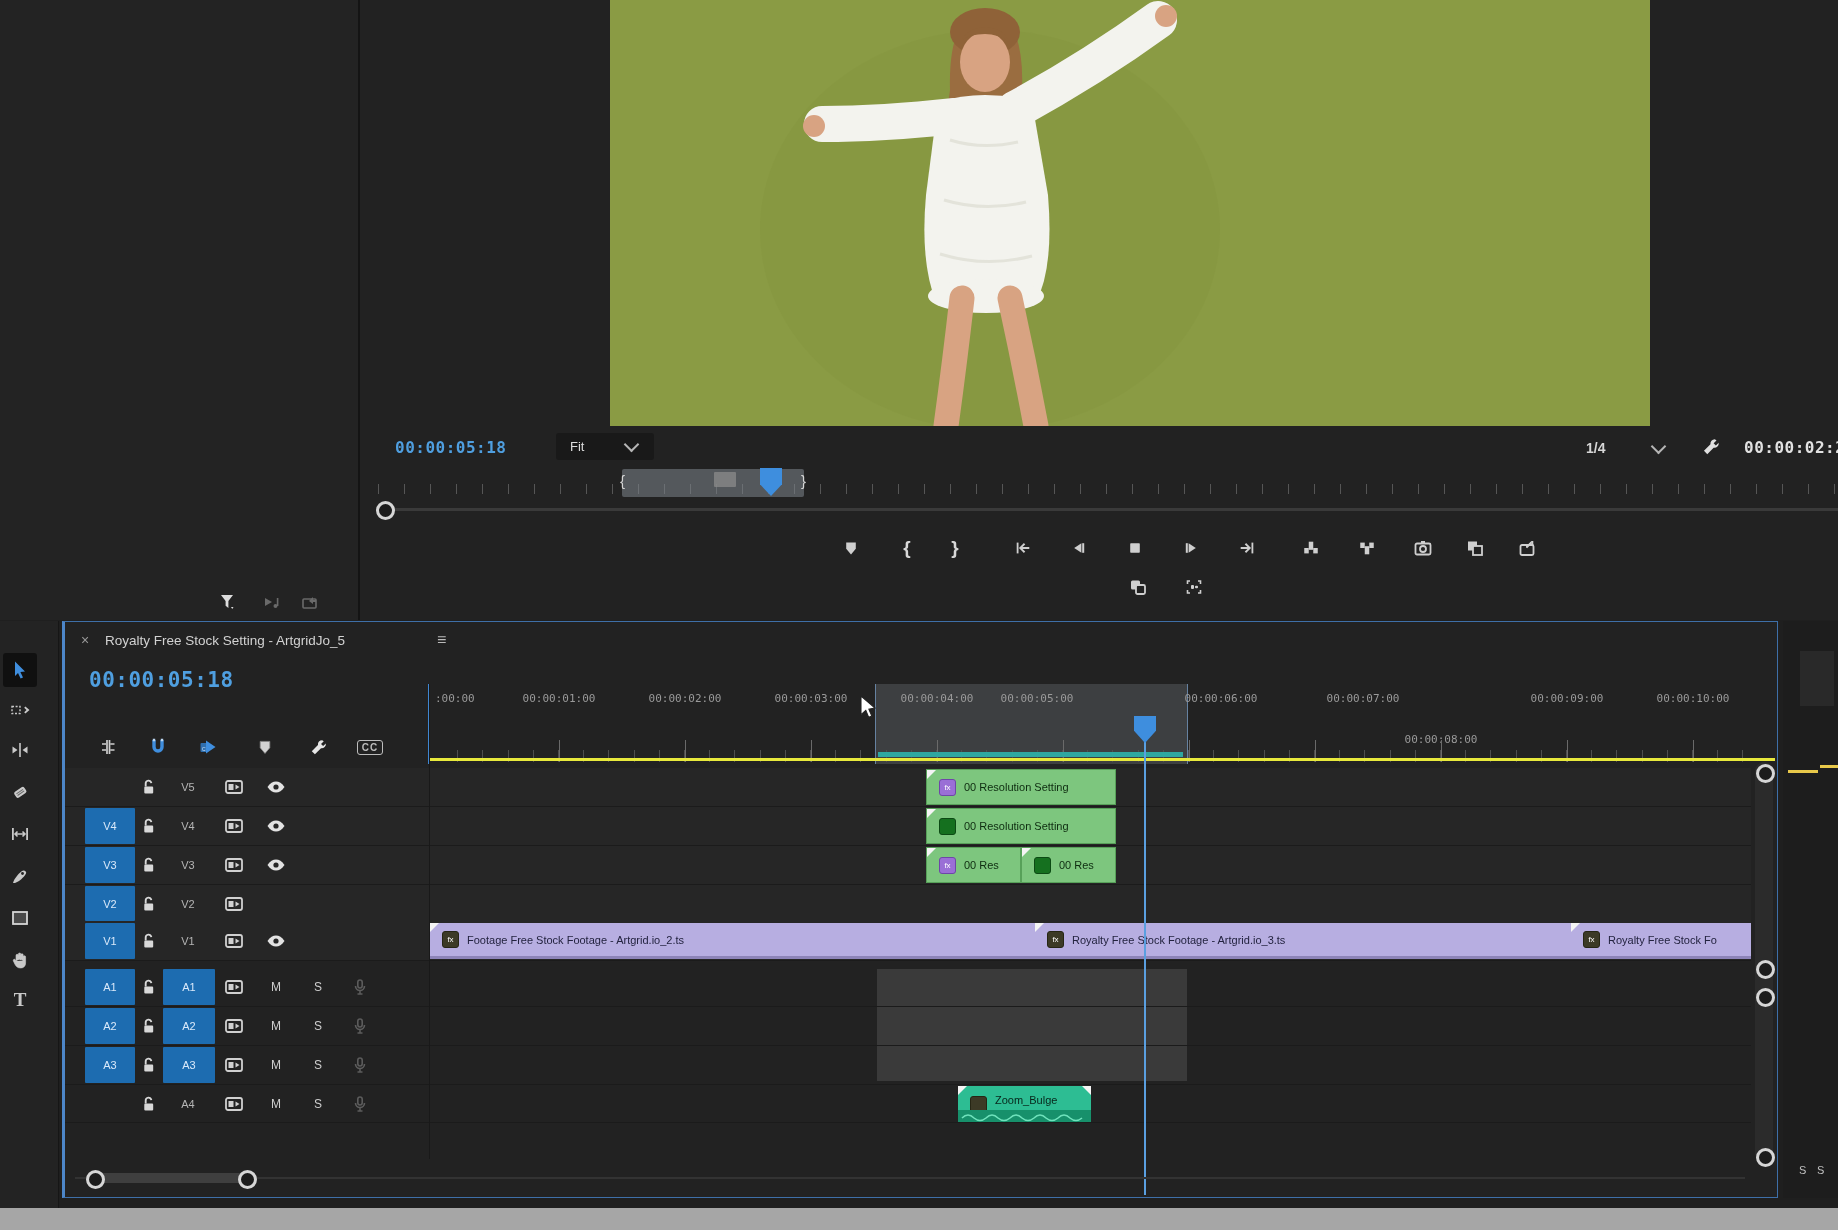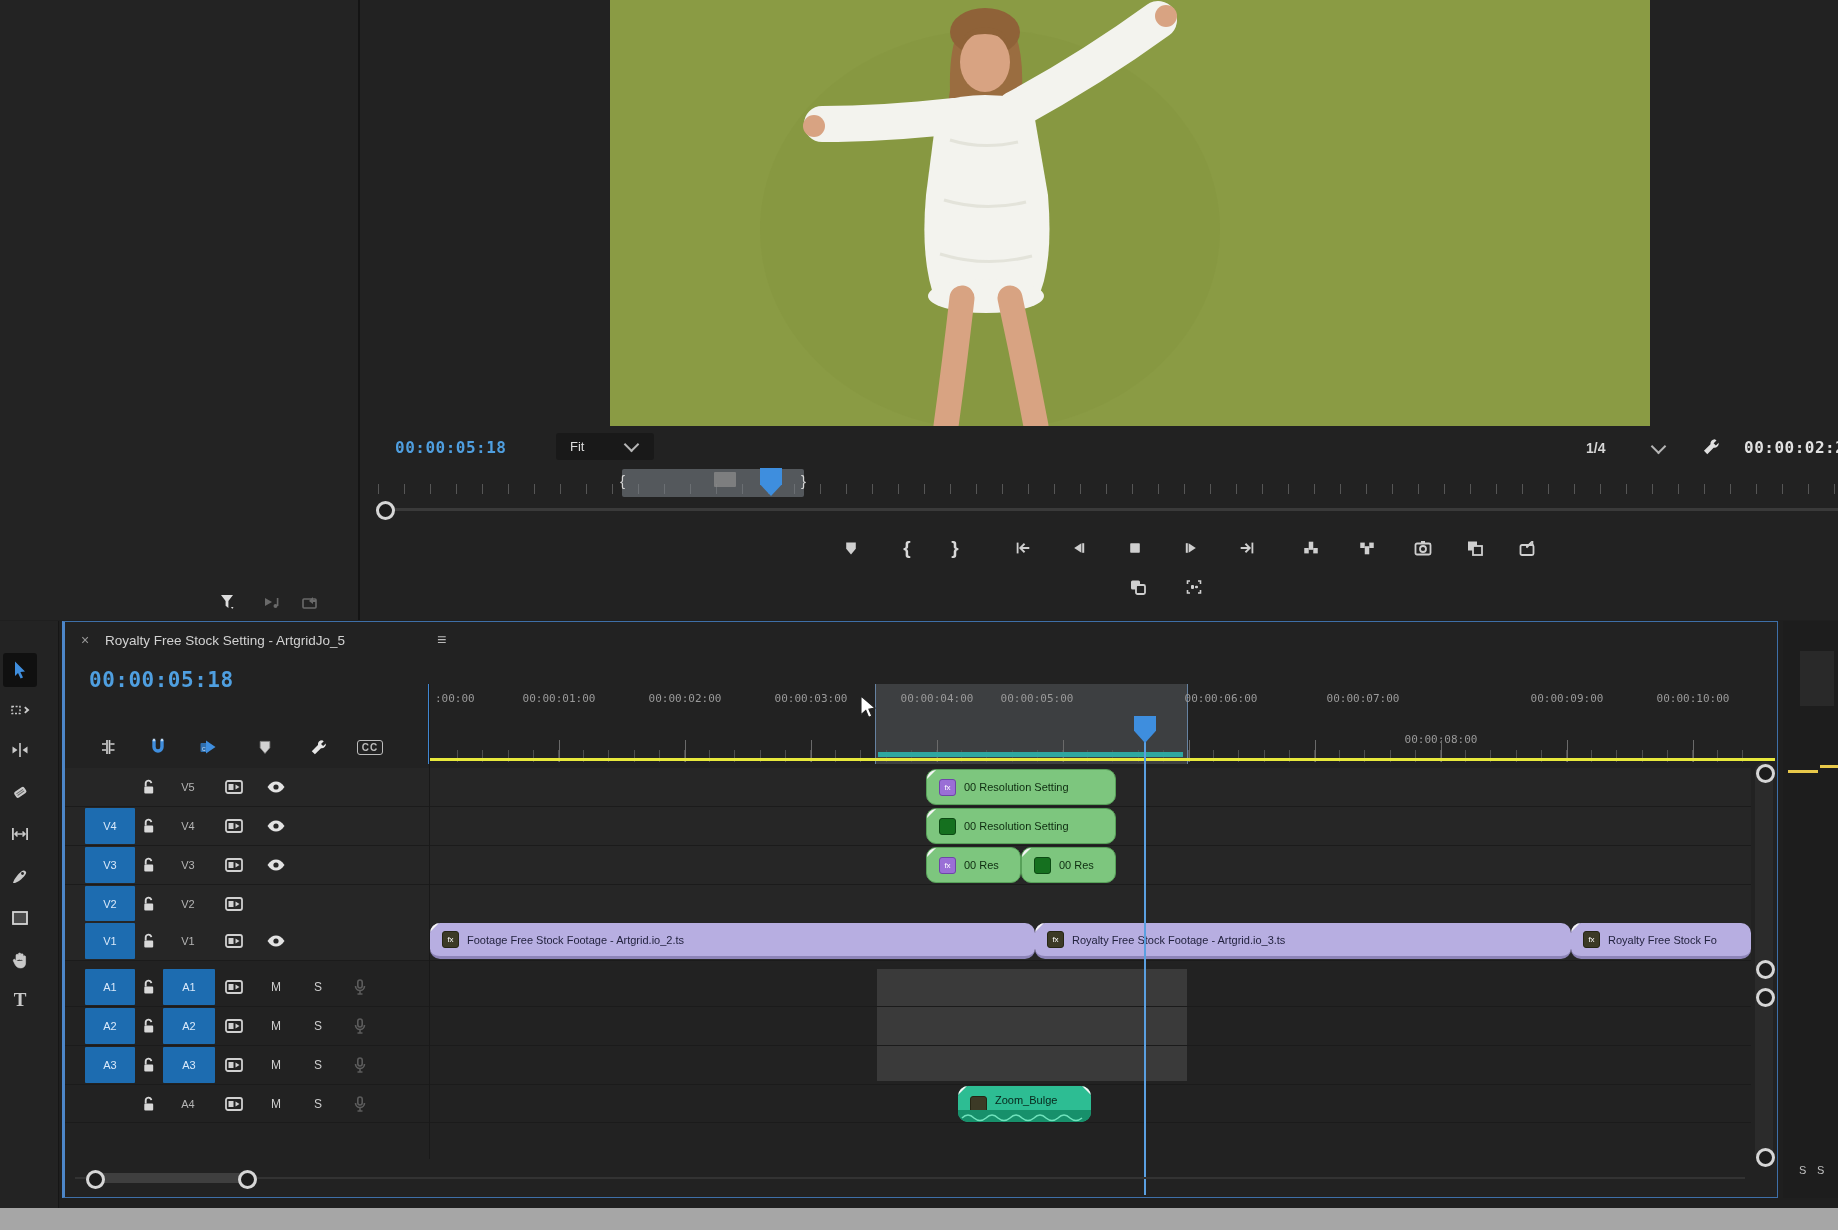--- a/index.html
+++ b/index.html
@@ -17,21 +17,21 @@
   .brace{font-size:19px;color:#d8d8d8;font-weight:bold;}
   
   #tlpanel{background:#222222;border:1px solid #3e6fa8;border-left:3px solid #4d86c8;box-sizing:border-box;}
   .trow{position:absolute;left:0;width:1686px;height:38px;background:#262626;border-bottom:1px solid #1b1b1b;}
   .src-badge,.name-badge{position:absolute;top:1px;bottom:1px;width:50px;background:#1d6cb0;
         display:flex;align-items:center;justify-content:center;font-size:11px;color:#d9e9fa;border-radius:1px;}
   .tname{position:absolute;width:46px;text-align:center;font-size:11px;color:#b5b5b5;top:50%;transform:translateY(-50%);}
   .mslabel{position:absolute;top:50%;transform:translateY(-50%);font-size:12px;color:#cfcfcf;width:16px;text-align:center;}
   .rowicon{position:absolute;top:50%;transform:translateY(-50%);}
   
-  .clip{position:absolute;top:1px;height:36px;border-radius:10px;display:flex;align-items:center;
+  .clip{position:absolute;top:1px;height:36px;border-radius:0;display:flex;align-items:center;
         font-size:11px;overflow:hidden;white-space:nowrap;box-sizing:border-box;}
   .clip .fold{position:absolute;top:0;left:0;width:0;height:0;border-top:9px solid #f5f5f5;border-right:9px solid transparent;}
   .clip .foldr{position:absolute;top:0;right:0;width:0;height:0;border-top:9px solid #f5f5f5;border-left:9px solid transparent;}
   .clip-green{background:#7dc67e;border:1px solid #57a159;color:#0e2c10;}
   .clip-purple{background:#b7aee1;border-bottom:3px solid #8d84b8;color:#23233f;}
   .clip-teal{background:#2dbd93;color:#07261b;}
   .fxbadge{width:15px;height:15px;border-radius:3px;margin:0 8px 0 12px;flex:0 0 auto;
            display:flex;align-items:center;justify-content:center;font-size:8px;color:#fff;}
   .fx-purple{background:#9a6fd6;border:1px solid #6e46a8;}
   .fx-green{background:#15701f;border:1px solid #0c4a14;}

